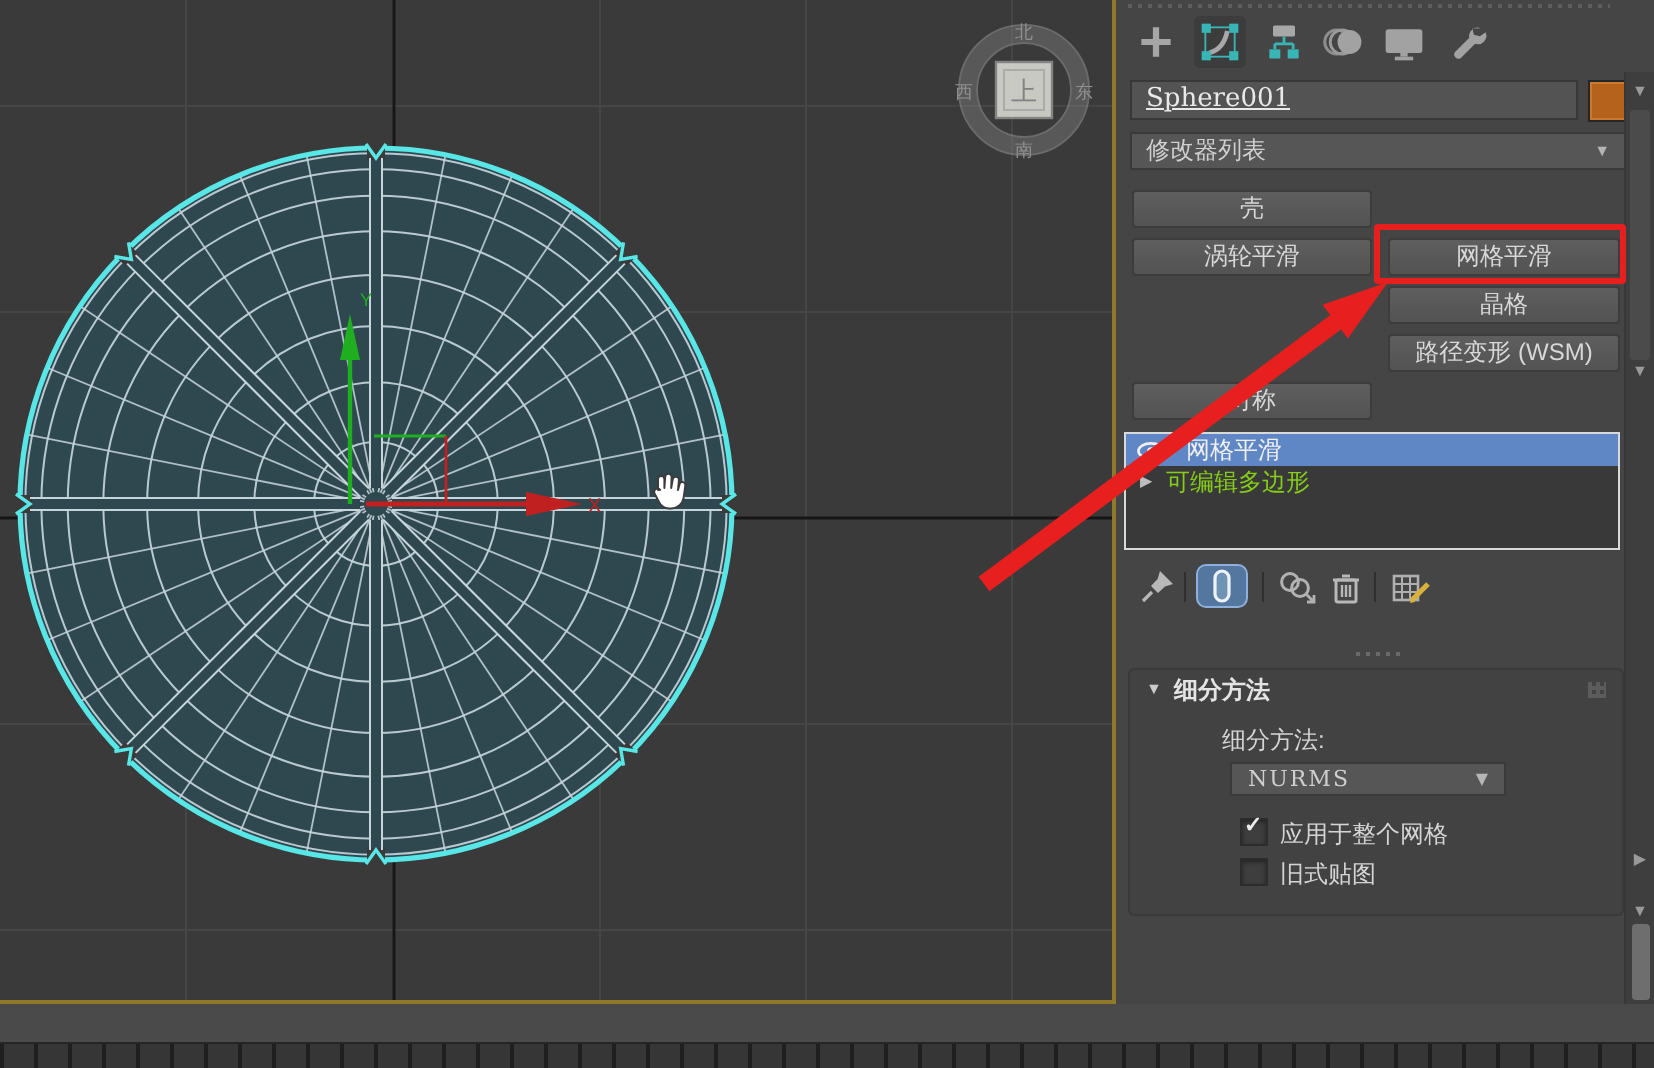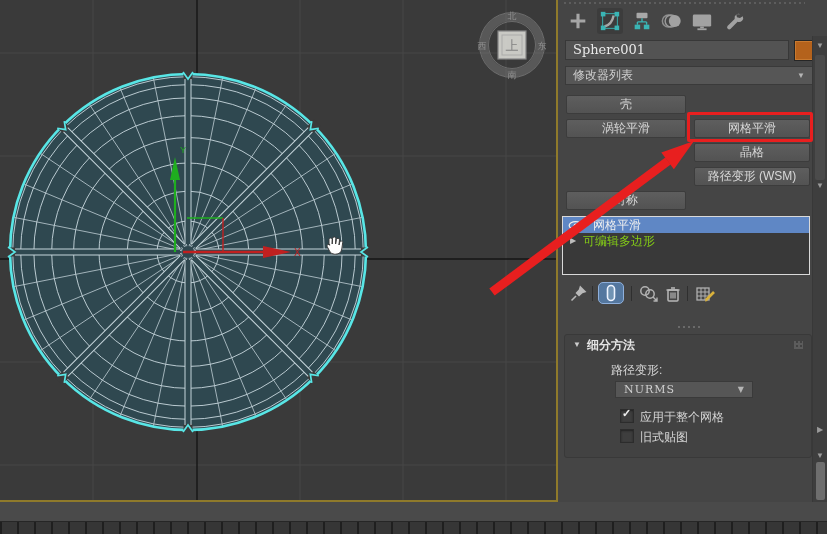--- a/index.html
+++ b/index.html
@@ -15,21 +15,21 @@
              background:repeating-linear-gradient(90deg,#1f1f1f 0 2px,#363636 2px 17px);
              border-top:1px solid #262626;box-sizing:border-box;}
   
   .panel{position:absolute;left:558px;top:0;width:269px;height:502px;background:#454545;color:#d6d6d6;}
   .panel-dots{position:absolute;left:6px;right:22px;top:2px;height:2px;
               background:repeating-linear-gradient(90deg,#5d5d5d 0 2px,transparent 2px 5px);}
   .tab{position:absolute;top:8px;width:26px;height:26px;display:flex;align-items:center;justify-content:center;border-radius:3px;}
   .tab.active{background:#3c3c3c;}
   .name-field{position:absolute;left:7px;top:40px;width:224px;height:20px;background:#535353;
               border:1px solid #383838;box-sizing:border-box;line-height:18px;
-              font-family:"DejaVu Serif",serif;font-size:13px;color:#e9e9e9;padding-left:7px;}
+              font-family:"DejaVu Serif",serif;font-size:13px;color:#e9e9e9;padding-left:7px;text-decoration:underline;}
   .swatch{position:absolute;left:236px;top:40px;width:19px;height:19px;background:#b4621c;
           border:1px solid #262626;box-shadow:inset 0 0 0 1px #c97a30;}
   .ddown{position:absolute;background:#565656;border:1px solid #3a3a3a;box-sizing:border-box;
          font-size:12px;color:#cfcfcf;}
   .mod-list{left:7px;top:66px;width:248px;height:19px;line-height:17px;padding-left:7px;}
   .caret{position:absolute;right:7px;top:50%;transform:translateY(-50%);font-size:8px;color:#b5b5b5;line-height:1;}
   .mbtn{position:absolute;height:19px;background:linear-gradient(#5e5e5e,#535353);
         border:1px solid #3c3c3c;border-radius:2px;box-sizing:border-box;
         font-size:12px;color:#d8d8d8;text-align:center;line-height:17px;overflow:hidden;white-space:nowrap;}
   .c1{left:8px;width:120px}.c2{left:136px;width:116px}
@@ -336,21 +336,21 @@
     </div>
 
     <div class="divider-dots"></div>
 
     <div class="rollout">
       <div class="ro-head">
         <span class="tri">▼</span>
         <span class="ttl">细分方法</span>
         <span class="ro-grid"></span>
       </div>
-      <div class="ro-label">路径变形:</div>
+      <div class="ro-label">细分方法:</div>
       <div class="ddown nurms">
         <span>NURMS</span>
         <span class="caret">▼</span>
       </div>
       <div class="cbrow cb1">
         <span class="cbox"><span class="check">✓</span></span><span>应用于整个网格</span>
       </div>
       <div class="cbrow cb2 off">
         <span class="cbox"></span><span>旧式贴图</span>
       </div>

